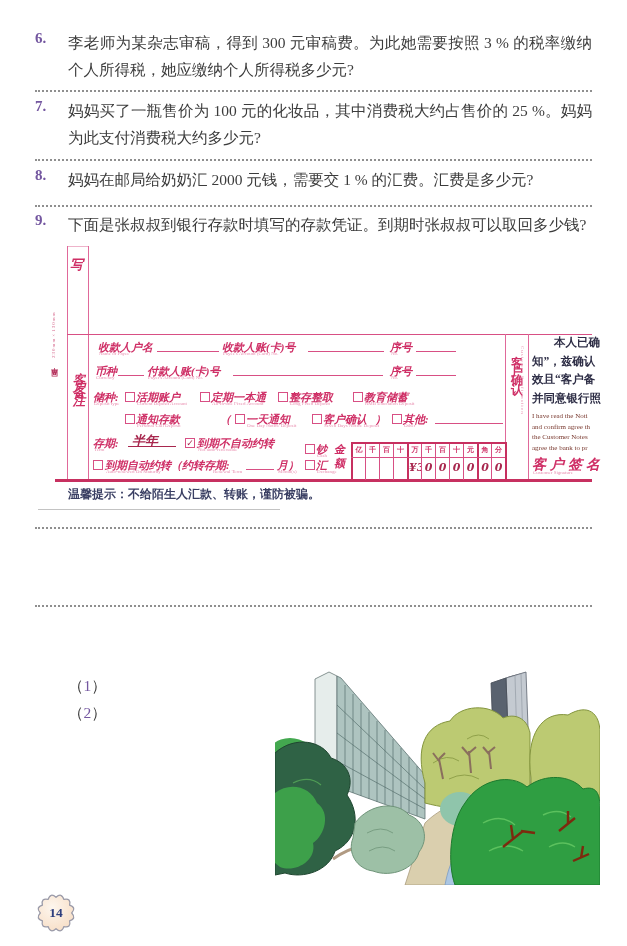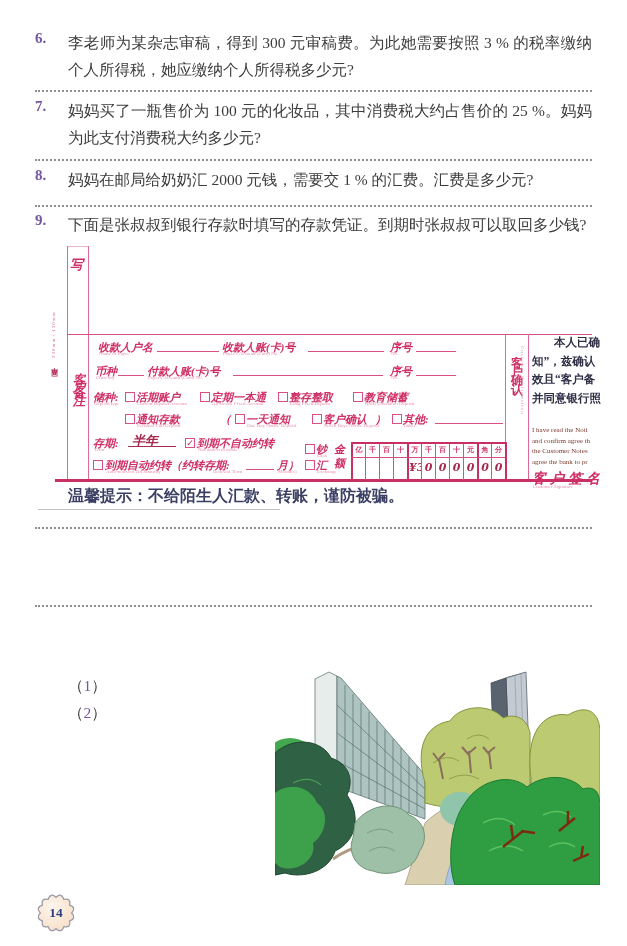--- a/index.html
+++ b/index.html
@@ -29,21 +29,21 @@
   .vtext{position:absolute;writing-mode:vertical-rl;text-orientation:upright;color:#cf2f66;font-weight:bold;font-style:italic;}
   .spec{position:absolute;writing-mode:vertical-rl;transform:rotate(180deg);font-size:5px;color:#d66a8e;letter-spacing:1px;}
   .grid{position:absolute;display:flex;}
   .gcell{box-sizing:border-box;width:14px;border-left:1px solid #d84f84;text-align:center;overflow:hidden;}
   .gcell.h{font-size:7px;color:#cf2f66;font-weight:bold;height:13px;line-height:13px;}
   .gcell.v{font-size:11px;color:#a8274e;font-style:italic;font-weight:bold;height:22px;line-height:20px;font-family:"DejaVu Serif",serif;}
   .thick{border-left:2px solid #c73060 !important;}
   .rblock{position:absolute;left:482px;top:87px;width:58px;}
   .rzh{font-size:11.5px;line-height:18.5px;color:#2e2e46;font-weight:bold;white-space:nowrap;}
   .ren{font-size:7px;line-height:10.5px;color:#7a3a30;white-space:nowrap;}
-  .warmtip{position:absolute;font-size:16px;color:#3a3f63;font-weight:bold;white-space:nowrap;}
+  .warmtip{position:absolute;font-size:12px;color:#3a3f63;font-weight:bold;white-space:nowrap;}
   
   .badge{position:absolute;left:34px;top:891px;width:44px;height:44px;}
   .badge span{position:absolute;left:0;top:0;width:44px;height:44px;text-align:center;line-height:44px;
               font-size:13.5px;font-weight:bold;color:#2e3f7e;}
   .illus{position:absolute;left:275px;top:663px;}
 </style>
 </head>
 <body>
 
 <div class="page">
@@ -173,21 +173,21 @@
     </div>
 
     <div class="vtext" style="left:458px;top:100px;font-size:12px;letter-spacing:9px;font-style:normal">客户确认</div>
     <div class="spec" style="left:470px;top:100px;height:120px;color:#e98fb0;transform:none">Customer Confirmation</div>
 
     <div class="rblock">
       <div class="rzh" style="text-indent:22px">本人已确</div>
       <div class="rzh">知”，兹确认</div>
       <div class="rzh">效且“客户备</div>
       <div class="rzh">并同意银行照</div>
-      <div class="ren" style="margin-top:18px">I have read the Noti</div>
+      <div class="ren" style="margin-top:4px">I have read the Noti</div>
       <div class="ren">and confirm agree th</div>
       <div class="ren">the Customer Notes</div>
       <div class="ren">agree the bank to pr</div>
       <div class="zhlabel" style="font-size:14px;letter-spacing:4px;margin-top:3px"><span>客户签名</span><span class="en" style="top:14px">Customer Signature</span></div>
     </div>
 
     <div class="warmtip" style="left:18px;top:240px">温馨提示：不给陌生人汇款、转账，谨防被骗。</div>
     <div class="hline" style="left:-12px;top:263px;width:242px;background:#c3c3c3"></div>
   </div>
 

